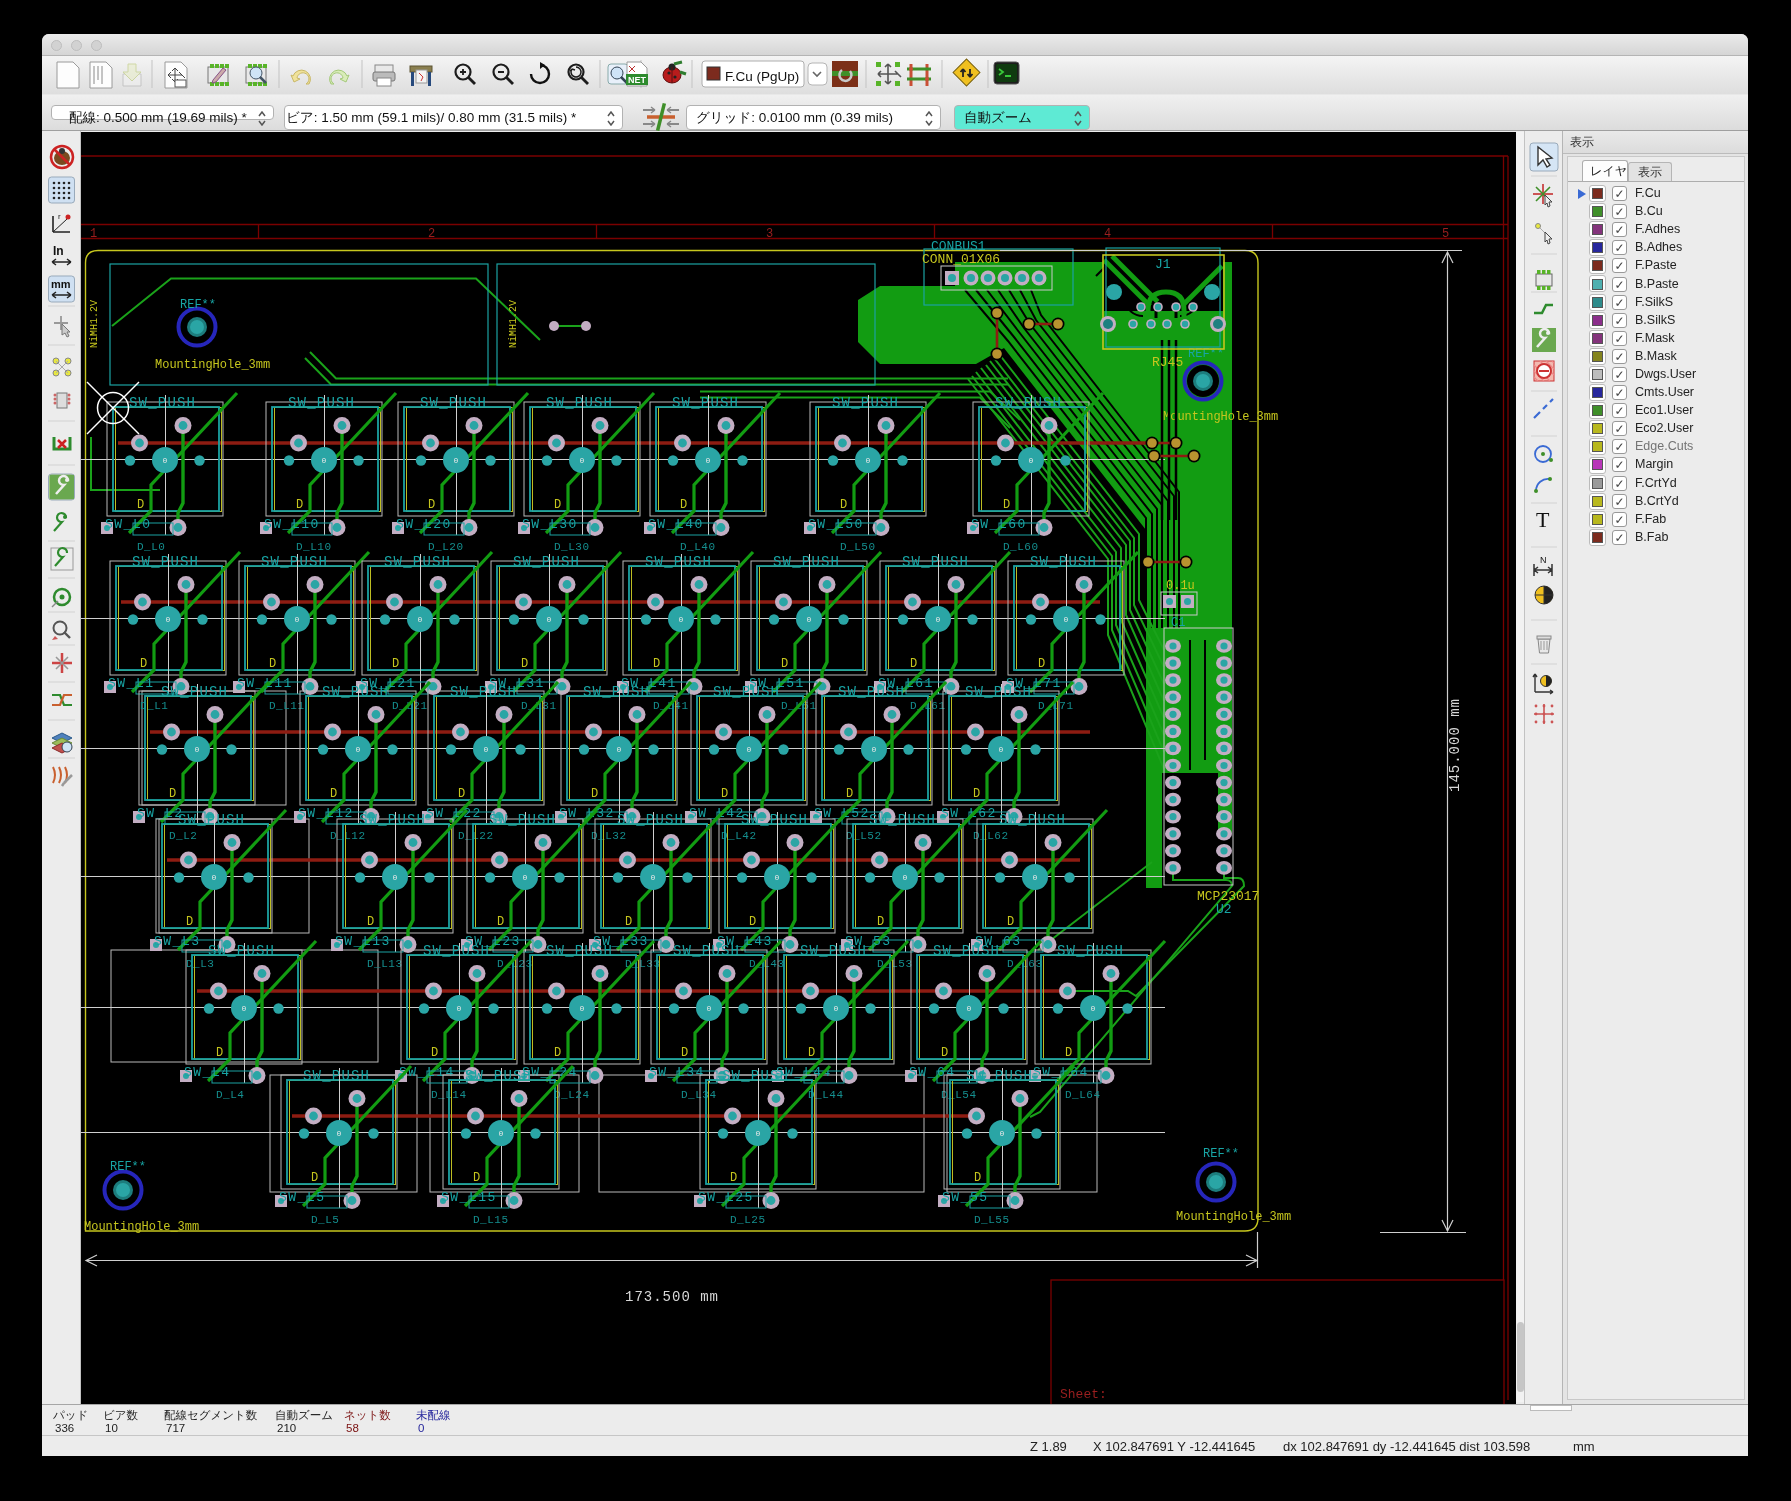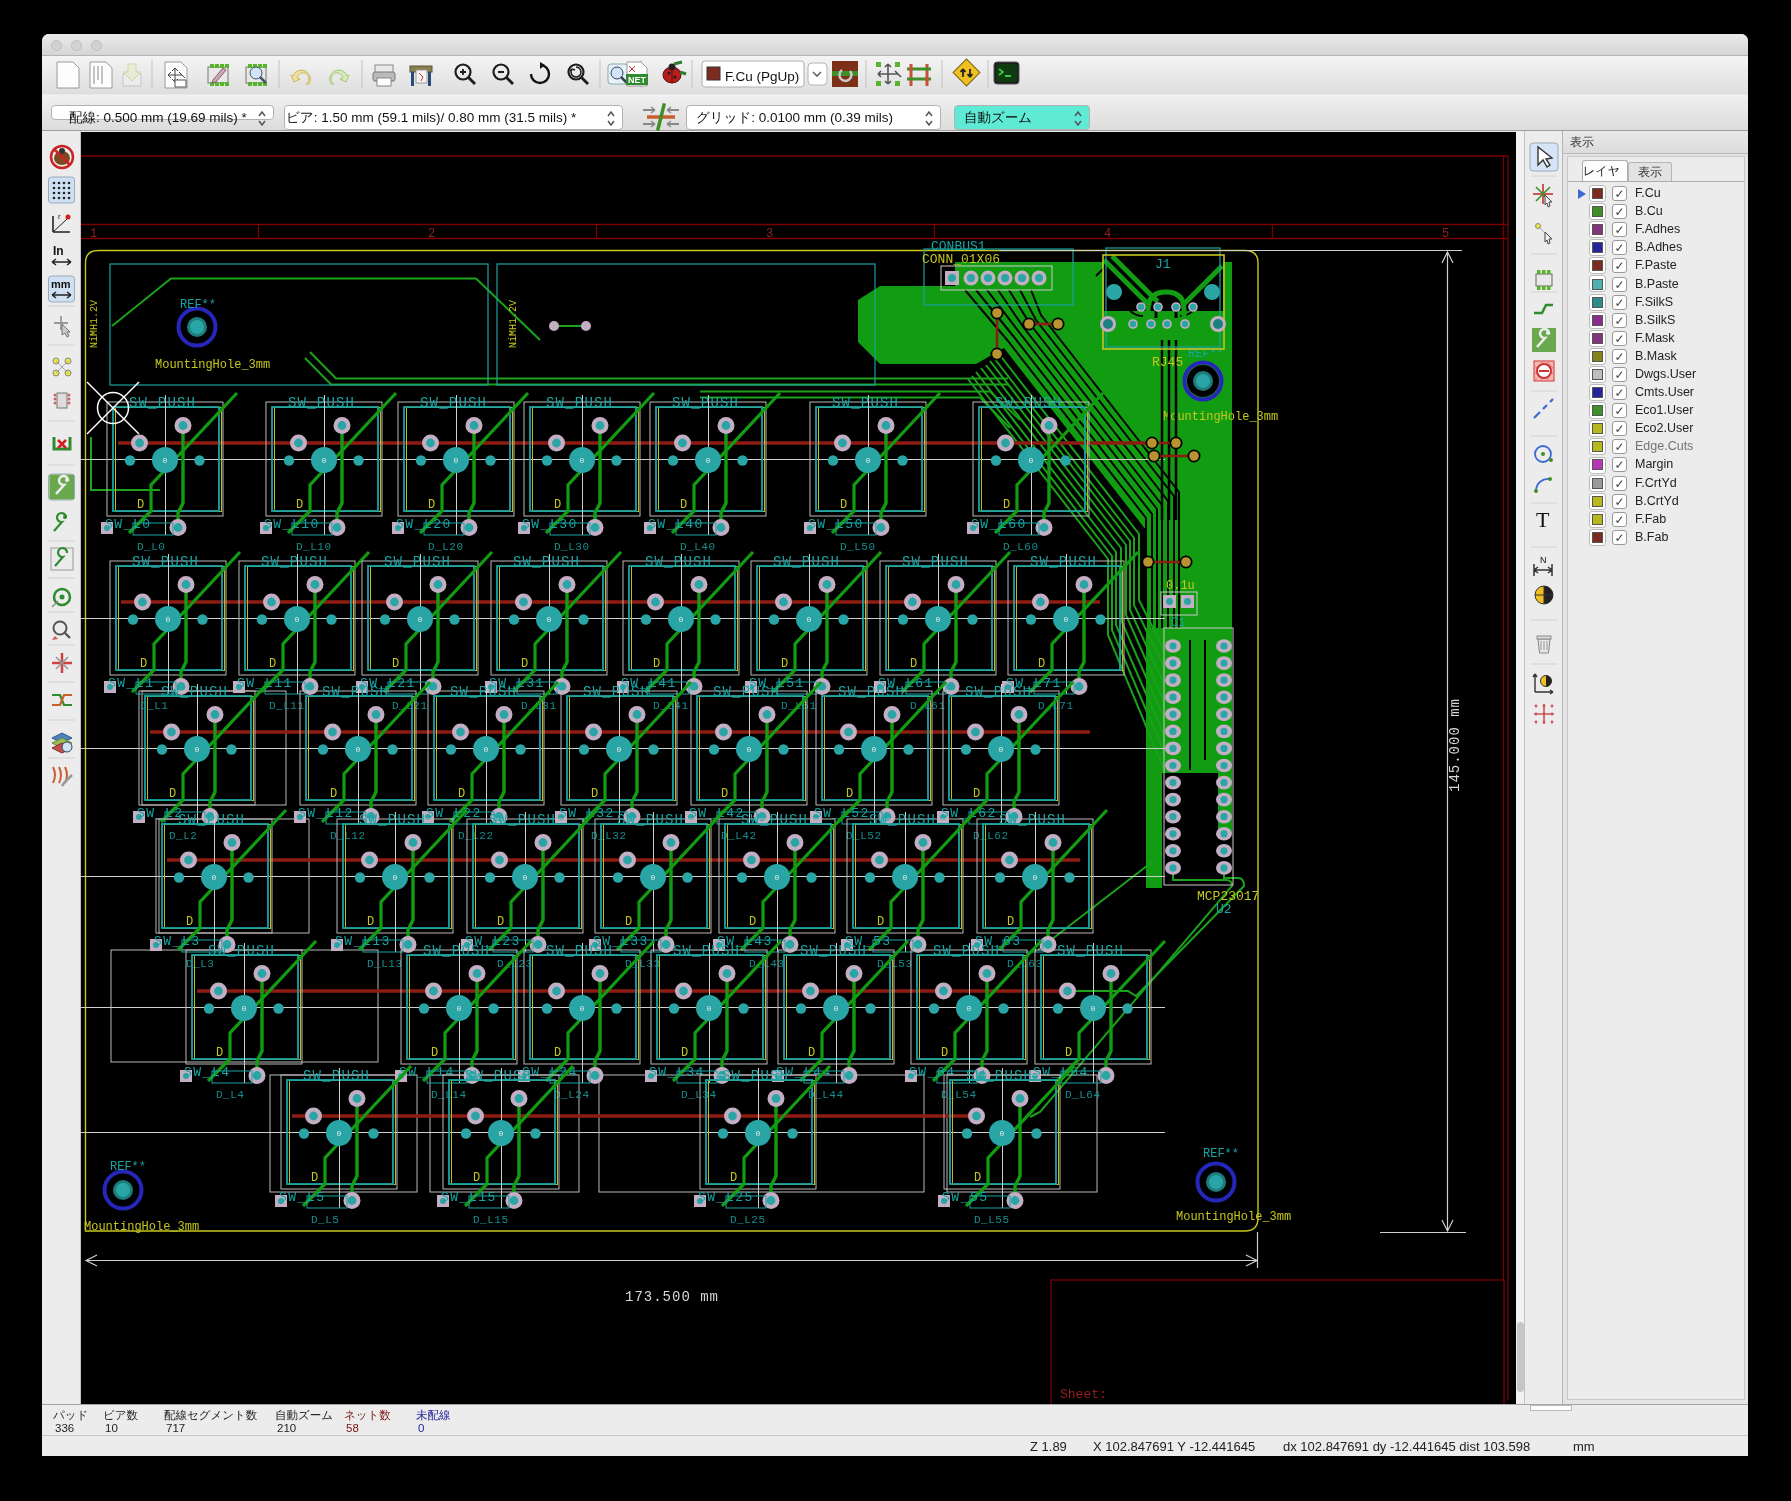--- a/index.html
+++ b/index.html
@@ -387,21 +387,21 @@
             <circle cx="4" cy="20" r="1.4" fill="#c55"></circle>
             <circle cx="12" cy="20" r="1.4" fill="#c55"></circle>
             <circle cx="20" cy="20" r="1.4" fill="#c55"></circle>
           </g>
         </g>
       </svg>
     </div>
     <div style="position:absolute;left:1520px;top:97px;width:186px;height:1273px;background:#e4e4e4;border-left:1px solid #b5b5b5">
       <div style="position:absolute;left:0;top:0;right:0;height:23px;background:linear-gradient(#e9e9e9,#dcdcdc);border-bottom:1px solid #bbb;font:12px 'Liberation Sans';color:#333;line-height:23px;padding-left:7px">表示</div>
       <div style="position:absolute;left:4px;top:25px;right:3px;bottom:4px;background:#ececec;border:1px solid #c8c8c8">
-        <div style="position:absolute;left:14px;top:3px;width:46px;height:21px;background:#fdfdfd;border:1px solid #adadad;border-bottom:none;border-radius:3px 3px 0 0;font:12px 'Liberation Sans';color:#222;text-align:left;line-height:21px;z-index:2">レイヤ</div>
+        <div style="position:absolute;left:14px;top:3px;width:46px;height:21px;background:#fdfdfd;border:1px solid #adadad;border-bottom:none;border-radius:3px 3px 0 0;font:12px 'Liberation Sans';color:#222;text-align:right;line-height:21px;z-index:2">レイヤ</div>
         <div style="position:absolute;left:60px;top:5px;width:44px;height:19px;background:#e2e2e2;border:1px solid #b5b5b5;border-bottom:none;border-radius:3px 3px 0 0;font:12px 'Liberation Sans';color:#333;text-align:center;line-height:19px">表示</div>
         <div style="position:absolute;left:0;top:24px;right:0;height:1px;background:#adadad"></div>
         <div style="position:absolute;left:10px;top:32px;width:0;height:0;border-left:8px solid #3a6ad4;border-top:5px solid transparent;border-bottom:5px solid transparent"></div>
         <div style="position:absolute;left:21px;top:28px;width:17px;height:17px;background:#fff;border:1px solid #bbb;border-radius:3px"></div>
         <div style="position:absolute;left:24px;top:31px;width:11px;height:11px;background:#7c2b1e;border:1px solid #555"></div>
         <div style="position:absolute;left:44px;top:29px;width:15px;height:15px;background:#fff;border:1px solid #999;border-radius:3px;font:12px 'Liberation Sans';color:#444;text-align:center;line-height:14px">✓</div>
         <div style="position:absolute;left:67px;top:29px;font:12.5px 'Liberation Sans';color:#222;white-space:nowrap">F.Cu</div>
         <div style="position:absolute;left:21px;top:46px;width:17px;height:17px;background:#fff;border:1px solid #bbb;border-radius:3px"></div>
         <div style="position:absolute;left:24px;top:49px;width:11px;height:11px;background:#3f8f29;border:1px solid #555"></div>
         <div style="position:absolute;left:44px;top:47px;width:15px;height:15px;background:#fff;border:1px solid #999;border-radius:3px;font:12px 'Liberation Sans';color:#444;text-align:center;line-height:14px">✓</div>

